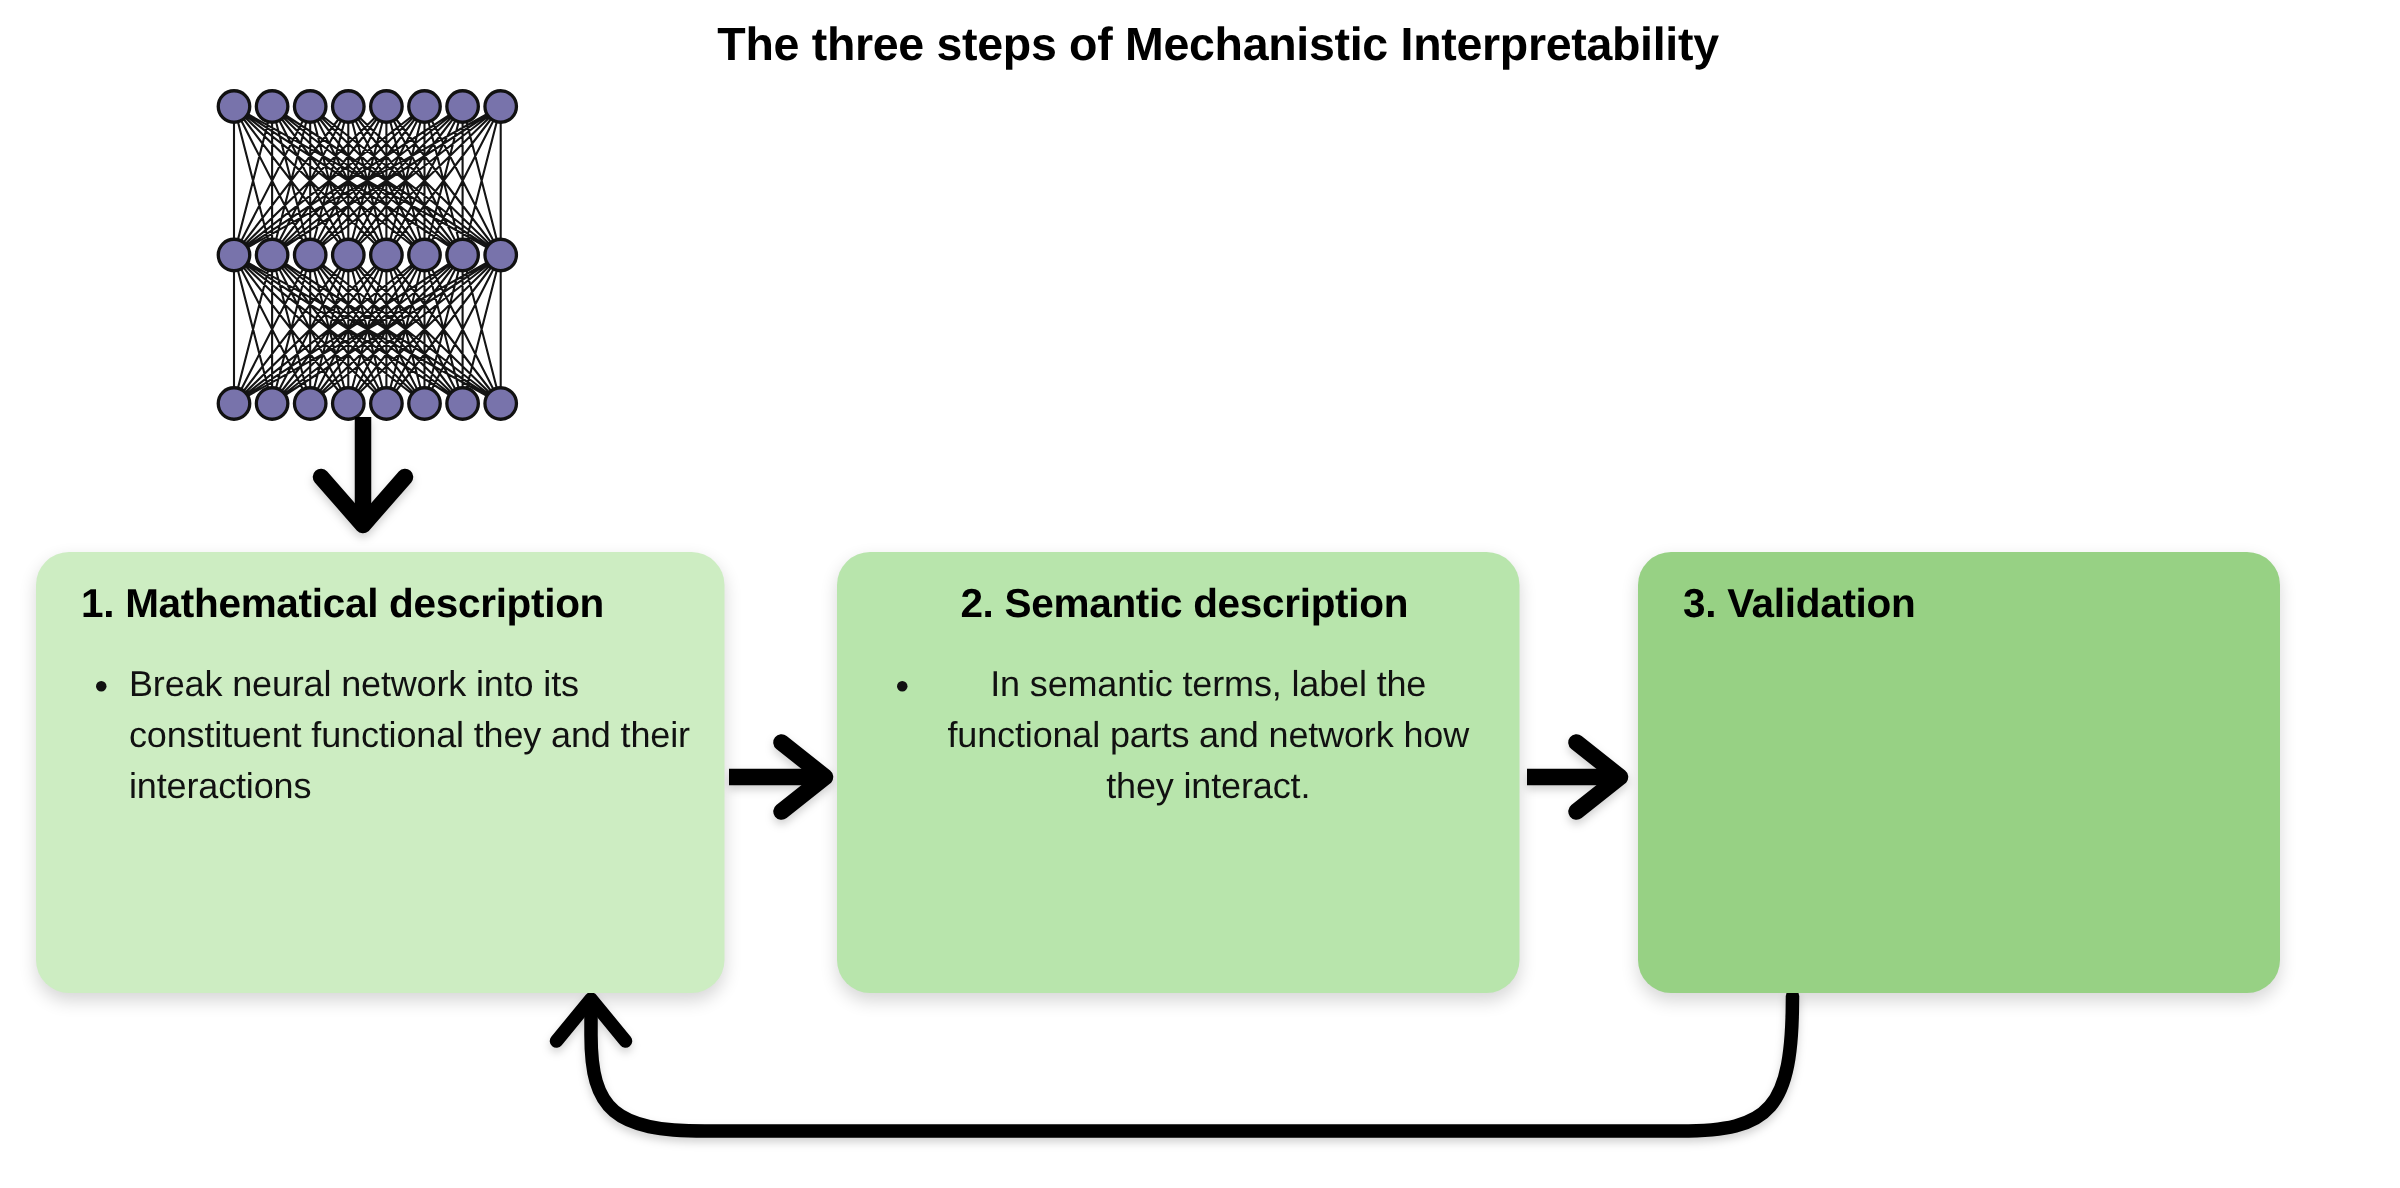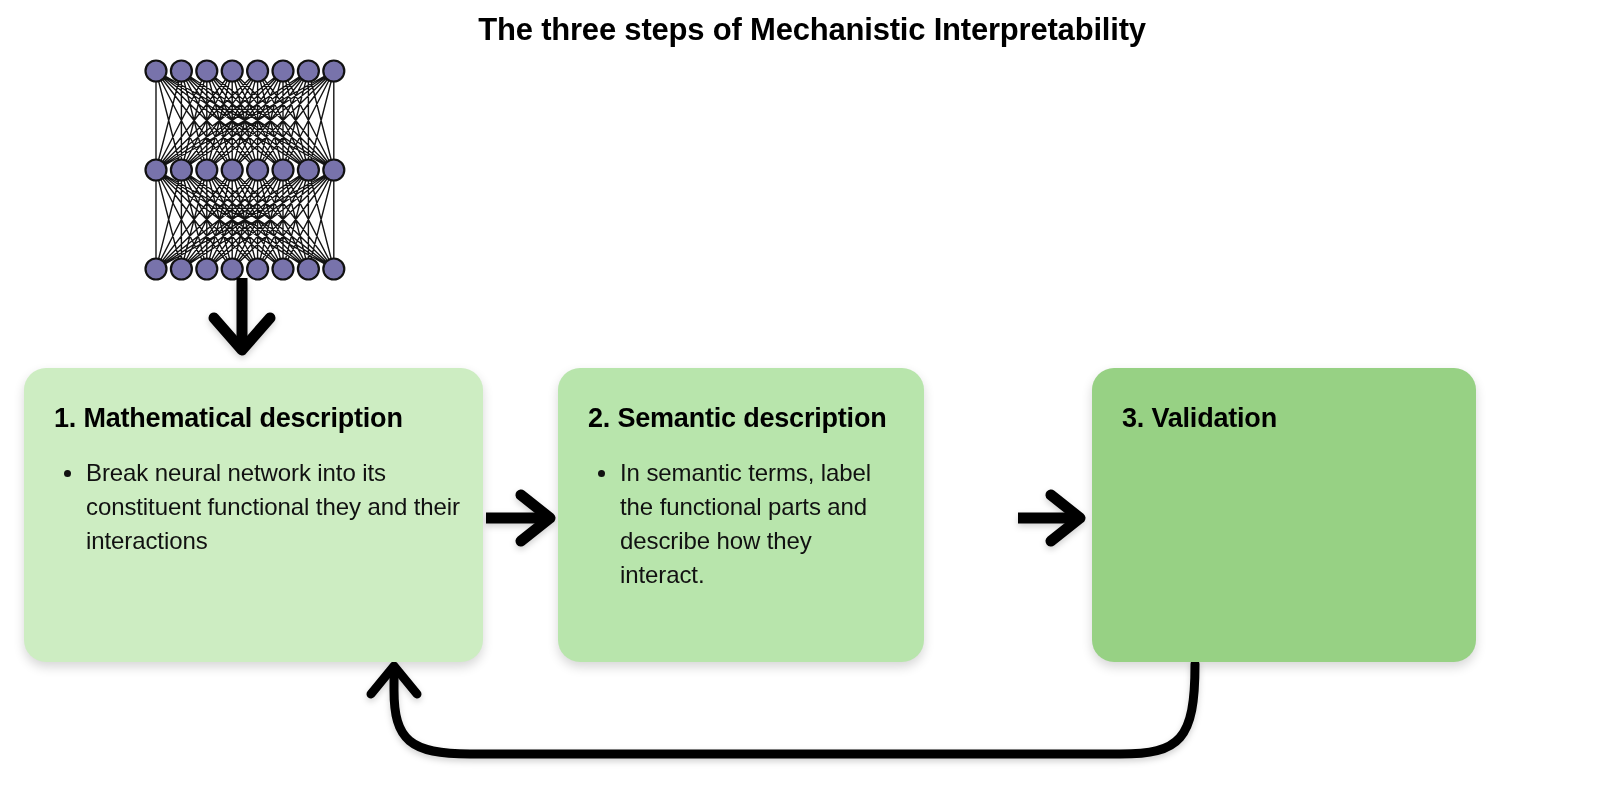--- a/index.html
+++ b/index.html
@@ -46,26 +46,26 @@
   }
   .nn-figure svg { display: block; }
 
   
   .step-box {
     position: absolute;
     top: 368px;
     height: 294px;
     border-radius: 22px;
     box-sizing: border-box;
-    padding: 34px 22px 0 22px;
+    padding: 18px 22px 0 22px;
     box-shadow: 0 5px 11px rgba(0,0,0,0.16);
   }
   #step-1 { left: 24px;   width: 459px; background: #cdedc2; }
-  #step-2 { left: 558px;  width: 366px; background: #b8e5ac; }
-  #step-3 { left: 1092px; width: 384px; background: #97d184; }
+  #step-2 { left: 558px;  width: 455px; background: #b8e5ac; text-align: center; }
+  #step-3 { left: 1092px; width: 428px; background: #97d184; }
 
   .step-heading {
     font-size: 27px;
     font-weight: bold;
     color: #000000;
     line-height: 1.2;
     margin: 0 0 22px 8px;
     letter-spacing: -0.2px;
   }
 
@@ -174,21 +174,21 @@
   <div class="step-box" id="step-1">
     <div class="step-heading">1. Mathematical description</div>
     <ul class="step-bullets">
       <li>Break neural network into its constituent functional they and their interactions</li>
     </ul>
   </div>
 
   <div class="step-box" id="step-2">
     <div class="step-heading">2. Semantic description</div>
     <ul class="step-bullets">
-      <li>In semantic terms, label the functional parts and describe how they interact.</li>
+      <li>In semantic terms, label the functional parts and network how they interact.</li>
     </ul>
   </div>
 
   <div class="step-box" id="step-3">
     <div class="step-heading">3. Validation</div>
   </div>
 
 </div>
 
 </body></html>

